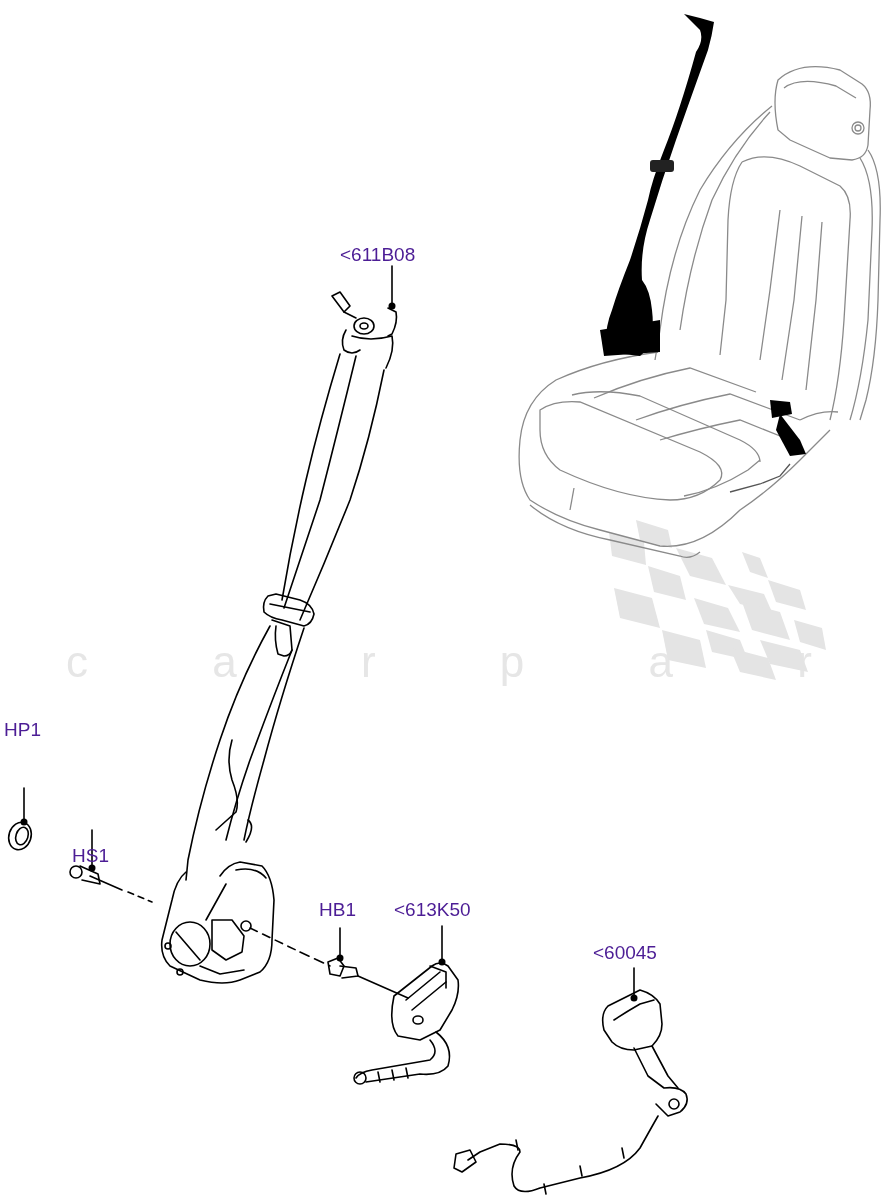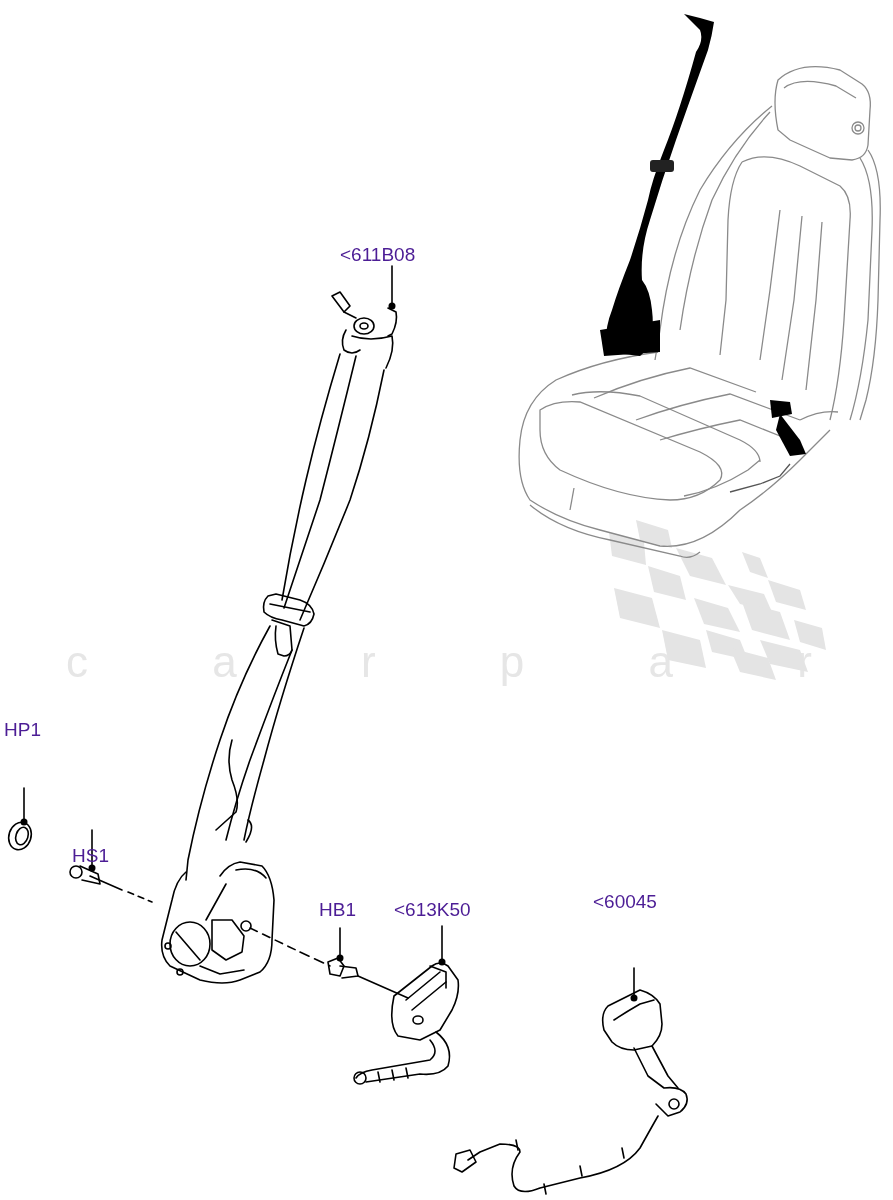--- a/index.html
+++ b/index.html
@@ -166,15 +166,15 @@
       <circle cx="442" cy="962" r="3.5"></circle>
       <circle cx="634" cy="998" r="3.5"></circle>
     </g>
   </svg>
 
   <div class="label" style="left:340px;top:245px;">&lt;611B08</div>
   <div class="label" style="left:4px;top:720px;">HP1</div>
   <div class="label" style="left:72px;top:846px;">HS1</div>
   <div class="label" style="left:319px;top:900px;">HB1</div>
   <div class="label" style="left:394px;top:900px;">&lt;613K50</div>
-  <div class="label" style="left:593px;top:892px;">&lt;60045</div>
+  <div class="label" style="left:593px;top:943px;">&lt;60045</div>
 
 </div>
 
 </body></html>

